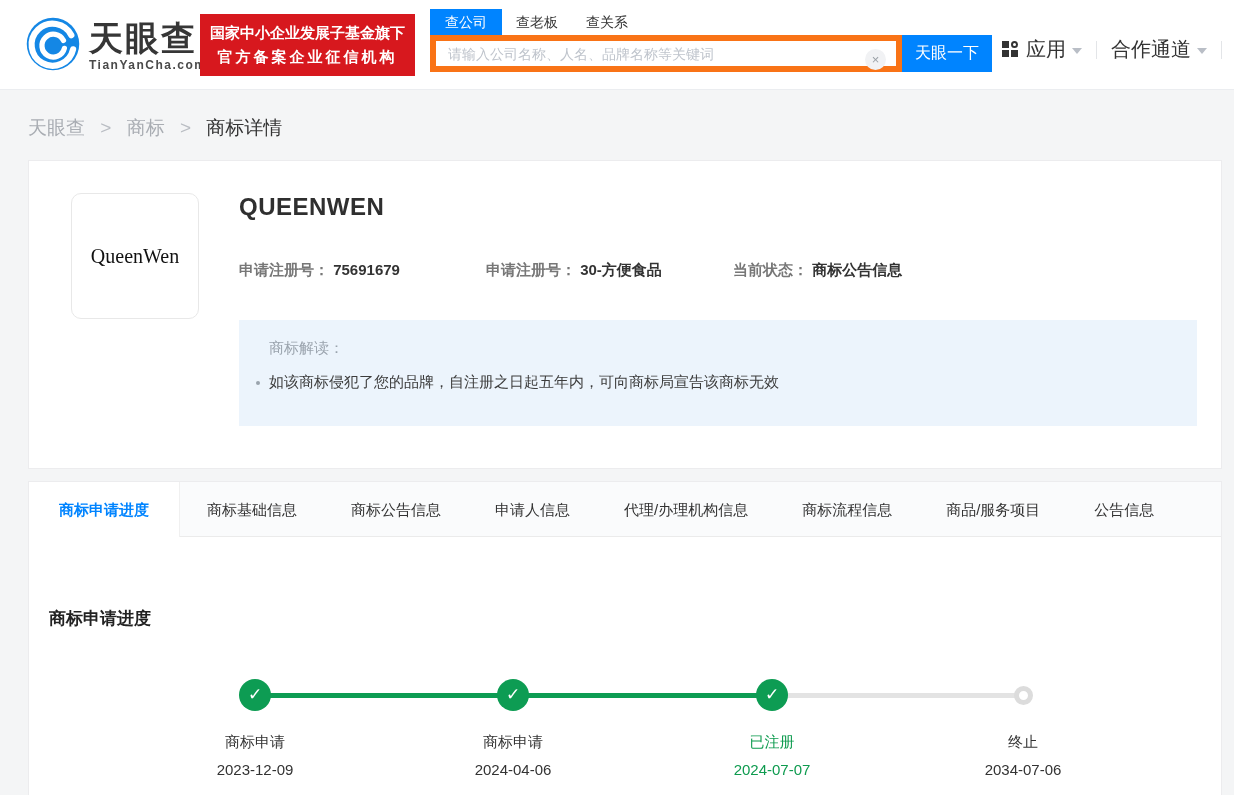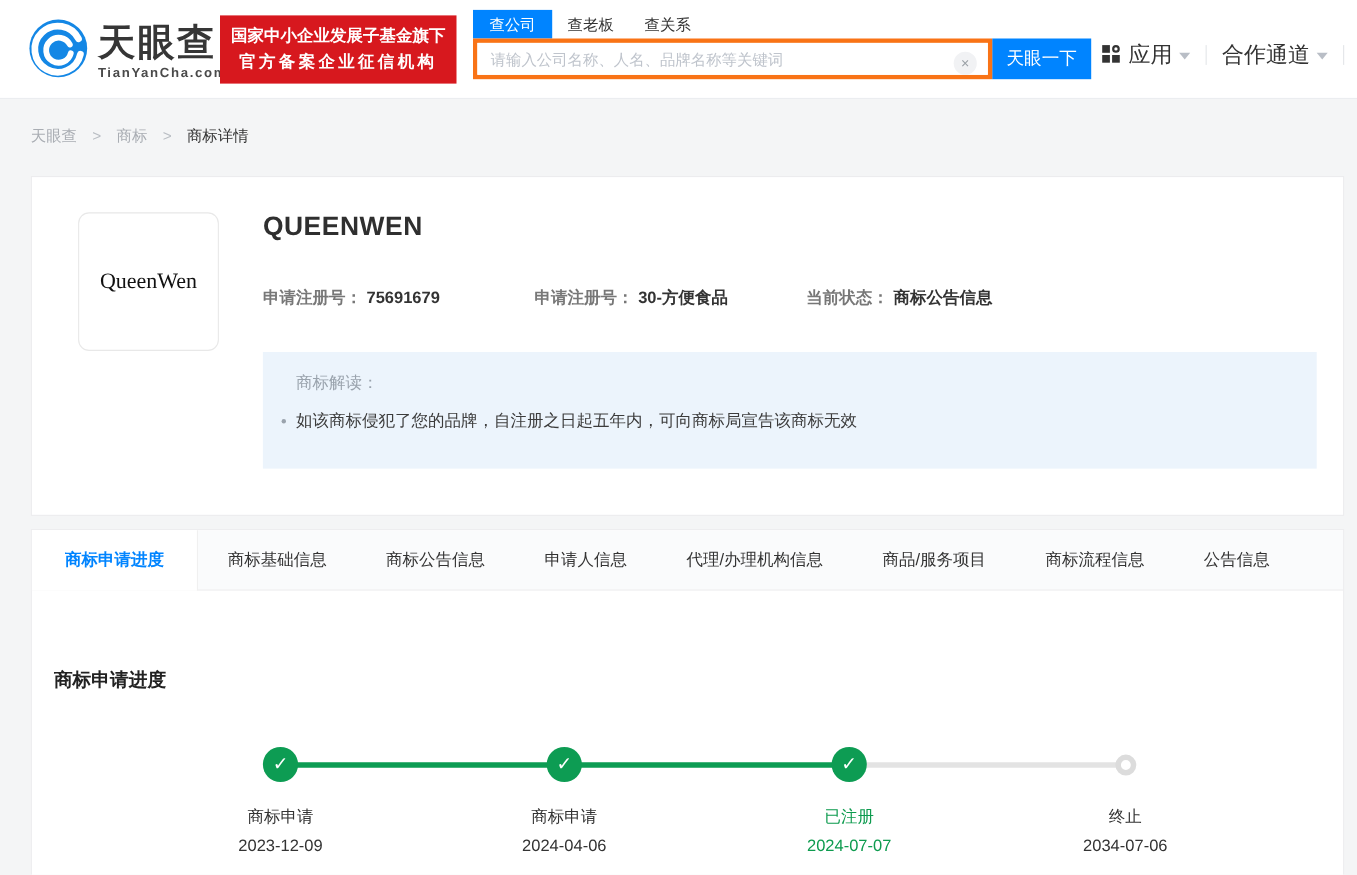--- a/index.html
+++ b/index.html
@@ -15,40 +15,40 @@
   .badge { position:absolute; left:200px; top:14px; width:215px; height:62px; background:#d7181e;
     color:#fff; font-size:15px; font-weight:bold; display:flex; flex-direction:column;
     justify-content:center; align-items:center; line-height:24px; }
   .badge .l2 { letter-spacing:3px; }
 
   .search { position:absolute; left:430px; top:9px; width:562px; }
   .stabs { display:flex; align-items:flex-end; height:26px; }
   .stab { font-size:14px; color:#333; padding:0 14px; line-height:26px; cursor:pointer; }
   .stab.active { background:#0084ff; color:#fff; padding:0 15px; }
   .srow { display:flex; height:37px; }
-  .sinput { position:relative; flex:1; border:4px solid #f97316; background:#fdba74; display:flex; align-items:center; }
+  .sinput { position:relative; flex:1; border:6px solid #f97316; background:#fdba74; display:flex; align-items:center; }
   .sinput input { border:none; outline:none; width:100%; height:100%; padding:0 40px 0 12px;
     font-size:14px; color:#333; font-family:inherit; }
   .sinput input::placeholder { color:#bfc4cc; }
   .sclear { position:absolute; right:10px; top:8px; width:21px; height:21px; border-radius:50%;
     background:#f1f2f4; color:#9aa0a6; font-size:13px; line-height:21px; text-align:center; cursor:pointer; }
   .sbtn { width:90px; background:#0084ff; color:#fff; border:none; font-size:16px; cursor:pointer; font-family:inherit; }
 
   .hnav { position:absolute; left:1002px; top:36px; display:flex; align-items:center; font-size:20px; color:#333; }
   .grid-icon { width:17px; height:17px; display:grid; grid-template-columns:8px 8px; grid-template-rows:8px 8px; gap:1px; margin-right:7px; }
   .grid-icon span { background:#333; width:7px; height:7px; }
   .grid-icon span.dot { border-radius:50%; background:#fff; border:2px solid #333; }
   .caret { width:0; height:0; border-left:5px solid transparent; border-right:5px solid transparent;
     border-top:6px solid #b9bec6; margin:2px 0 0 6px; }
   .hdiv { width:1px; height:18px; background:#e3e5e8; margin:0 14px; }
   .hnav-item { display:flex; align-items:center; cursor:pointer; white-space:nowrap; }
 
   
   .crumbbar { padding:25px 0 0 28px; height:70px; }
-  .crumb { font-size:14px; color:#a9adb3; }
+  .crumb { font-size:19px; color:#a9adb3; }
   .crumb .sep { margin:0 10px; color:#b9bdc3; }
   .crumb .current { color:#333; }
   .crumb .link { cursor:pointer; }
 
   
   .card { width:1194px; margin-left:28px; background:#fff; border:1px solid #ececee; }
   .card1 { padding:32px 24px 42px 42px; display:flex; }
   .tm-img { width:128px; height:126px; border:1px solid #e8e8e8; border-radius:10px;
     display:flex; align-items:center; justify-content:center; flex-shrink:0; }
   .tm-img span { font-size:20px; color:#111; font-family:"Liberation Serif","DejaVu Serif",serif; }
@@ -185,22 +185,22 @@
   </div>
 </div>
 
 <div class="card card2">
   <div class="tabstrip">
     <div class="tab active">商标申请进度</div>
     <div class="tab">商标基础信息</div>
     <div class="tab">商标公告信息</div>
     <div class="tab">申请人信息</div>
     <div class="tab">代理/办理机构信息</div>
+    <div class="tab">商标流程信息</div>
     <div class="tab">商品/服务项目</div>
-    <div class="tab">商标流程信息</div>
     <div class="tab">公告信息</div>
   </div>
 
   <div class="panel">
     <div class="panel-title">商标申请进度</div>
 
     <div class="timeline">
       <div class="tl-line done" style="left:206px; width:258px;"></div>
       <div class="tl-line done" style="left:464px; width:259px;"></div>
       <div class="tl-line todo" style="left:723px; width:251px;"></div>

